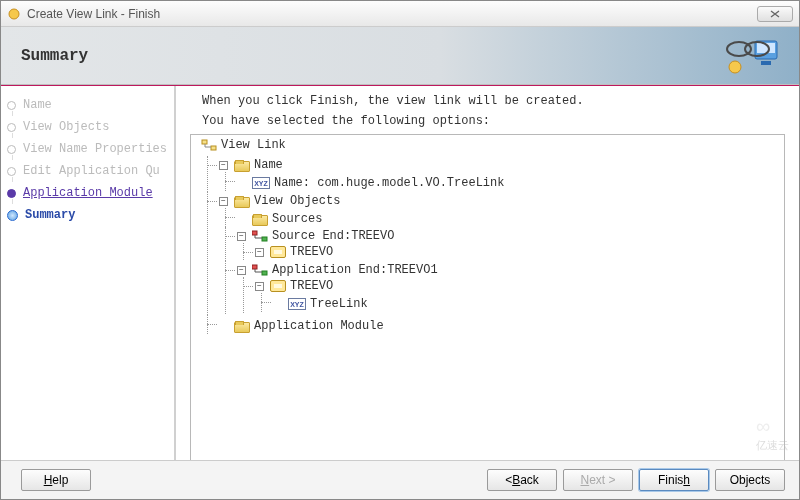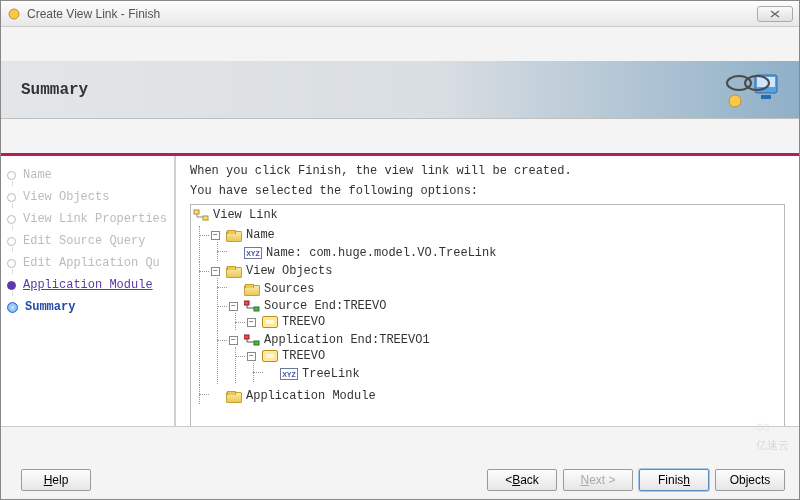--- a/index.html
+++ b/index.html
@@ -1,38 +1,38 @@
 <!DOCTYPE html>
 <html><head>
 <meta charset="utf-8">
 <style>
   * { box-sizing: border-box; }
   html, body { margin: 0; padding: 0; font-family: "Microsoft Sans Serif", sans-serif; font-size: 12px; color: #333; }
-  .window { width: 800px; height: 500px; border: 1px solid #888; background: #f4f4f4; display: flex; flex-direction: column; position: relative; gap: 34px; }
+  .window { width: 800px; height: 500px; border: 1px solid #888; background: #f4f4f4; display: flex; flex-direction: column; position: relative; }
   .titlebar { height: 26px; background: linear-gradient(#fdfdfd, #e8e8e8); border-bottom: 1px solid #ccc; display: flex; align-items: center; padding: 0 6px; }
   .titlebar .icon { width: 14px; height: 14px; margin-right: 6px; }
   .titlebar .title { flex: 1; color: #555; }
   .titlebar .close { width: 36px; height: 16px; border: 1px solid #aaa; border-radius: 3px; background: linear-gradient(#fafafa,#e0e0e0); display: flex; align-items: center; justify-content: center; font-size: 10px; color: #666; }
   .banner { height: 58px; background: linear-gradient(to right, #e3e6e8 0%, #d9dee2 55%, #8fb0c8 100%); border-bottom: 1px solid #bfbfbf; display: flex; align-items: center; padding-left: 20px; position: relative; }
   .banner .summary-title { font-family: "Courier New", monospace; font-size: 16px; font-weight: bold; color: #333; }
   .banner .art { position: absolute; right: 18px; top: 8px; }
-  .main { flex: 1; display: flex; background: #fff; border-top: 3px solid #be185d; border-bottom: 1px solid #ccc; overflow: hidden; }
+  .main { flex: 1; display: flex; background: #fff; border-top: 1px solid #be185d; border-bottom: 1px solid #ccc; overflow: hidden; }
   .sidebar { width: 175px; border-right: 2px solid #d0d0d0; background: #fff; padding: 8px 6px; font-family: "Courier New", monospace; font-size: 12px; color: #bbb; }
   .sidebar .step { display: flex; align-items: center; height: 22px; white-space: nowrap; overflow: hidden; }
   .sidebar .dot { width: 9px; height: 9px; border-radius: 50%; border: 1px solid #bbb; background: #fff; margin-right: 7px; flex-shrink: 0; position: relative; }
   .sidebar .dot::after { content: ""; position: absolute; left: 4px; top: 9px; width: 1px; height: 14px; background: #ddd; }
   .sidebar .step:last-child .dot::after { display: none; }
   .sidebar .step.done { color: #bbb; }
   .sidebar .step.link a { color: #5a3aa8; text-decoration: underline; }
   .sidebar .step.link .dot { border-color: #5a3aa8; background: #5a3aa8; }
   .sidebar .step.current { color: #2a4aa8; font-weight: bold; }
   .sidebar .step.current .dot { border-color: #2a6ad0; background: radial-gradient(#cfe6ff,#5aa0e0); width: 11px; height: 11px; }
   .content { flex: 1; padding: 8px 14px 8px 14px; font-family: "Courier New", monospace; font-size: 12px; color: #333; overflow: hidden; position: relative; }
-  .content .intro { margin-bottom: 6px; }
-  .treebox { border: 1px solid #b8b8b8; background: #fff; height: 332px; overflow: auto; padding: 2px 0; }
+  .content .intro { margin-bottom: 6px; margin-left: 12px; }
+  .treebox { border: 1px solid #b8b8b8; background: #fff; height: 332px; overflow: auto; padding: 2px 8px; }
   .tree ul { list-style: none; margin: 0; padding-left: 18px; }
   .tree > ul { padding-left: 2px; }
   .tree li { position: relative; padding: 1px 0; white-space: nowrap; }
   .tree li::before { content: ""; position: absolute; left: -12px; top: 0; bottom: 0; border-left: 1px dotted #999; }
   .tree li::after { content: ""; position: absolute; left: -12px; top: 9px; width: 10px; border-top: 1px dotted #999; }
   .tree > ul > li::before, .tree > ul > li::after { display: none; }
   .node { display: inline-flex; align-items: center; gap: 4px; }
   .toggle { width: 9px; height: 9px; border: 1px solid #888; background: #fff; display: inline-flex; align-items: center; justify-content: center; font-size: 8px; line-height: 1; color: #333; margin-right: 2px; }
   .spacer { width: 11px; display: inline-block; }
   .ic { width: 16px; height: 14px; display: inline-block; position: relative; }
@@ -90,25 +90,21 @@
       <div class="step done">
           <span class="dot"></span>
           <span>Name</span>
         </div>
       <div class="step done">
           <span class="dot"></span>
           <span>View Objects</span>
         </div>
       <div class="step done">
           <span class="dot"></span>
-          <span>View Link Properties</span>
-        </div>
-      <div class="step done">
-          <span class="dot"></span>
-          <span>Edit Source Query</span>
+          <span>View Name Properties</span>
         </div>
       <div class="step done">
           <span class="dot"></span>
           <span>Edit Application Qu</span>
         </div>
       <div class="step link">
           <span class="dot"></span>
           <a>Application Module</a>
         </div>
       <div class="step current">

